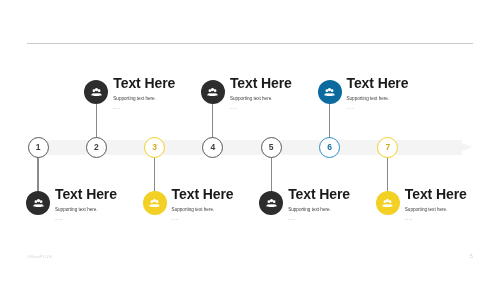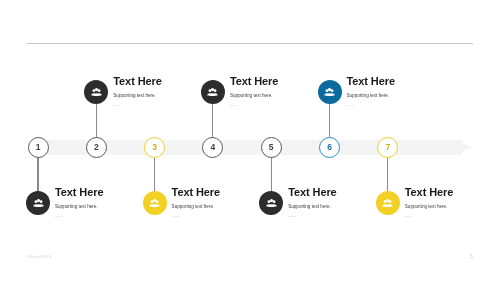--- a/index.html
+++ b/index.html
@@ -58,21 +58,21 @@
     z-index:7;
   }
   .bubble.dark{background:#2d2d2d;}
   .bubble.yellow{background:#f2d024;}
   .bubble.blue{background:#0c6b9e;}
   .bubble svg{display:block;}
 
   
   .tblock{position:absolute;z-index:5;}
   .t-title{
-    font-size:11px;font-weight:bold;color:#1a1a1a;
+    font-size:14px;font-weight:bold;color:#1a1a1a;
     letter-spacing:-0.1px;line-height:1;margin:0;white-space:nowrap;
   }
   .t-sub{
     font-size:4.6px;color:#3d3d3d;line-height:1;margin:0;
     white-space:nowrap;padding-top:7px;
   }
   .t-micro{
     font-size:2.6px;color:#bdbdbd;line-height:1;margin:0;
     white-space:nowrap;padding-top:6px;letter-spacing:0.2px;
   }

